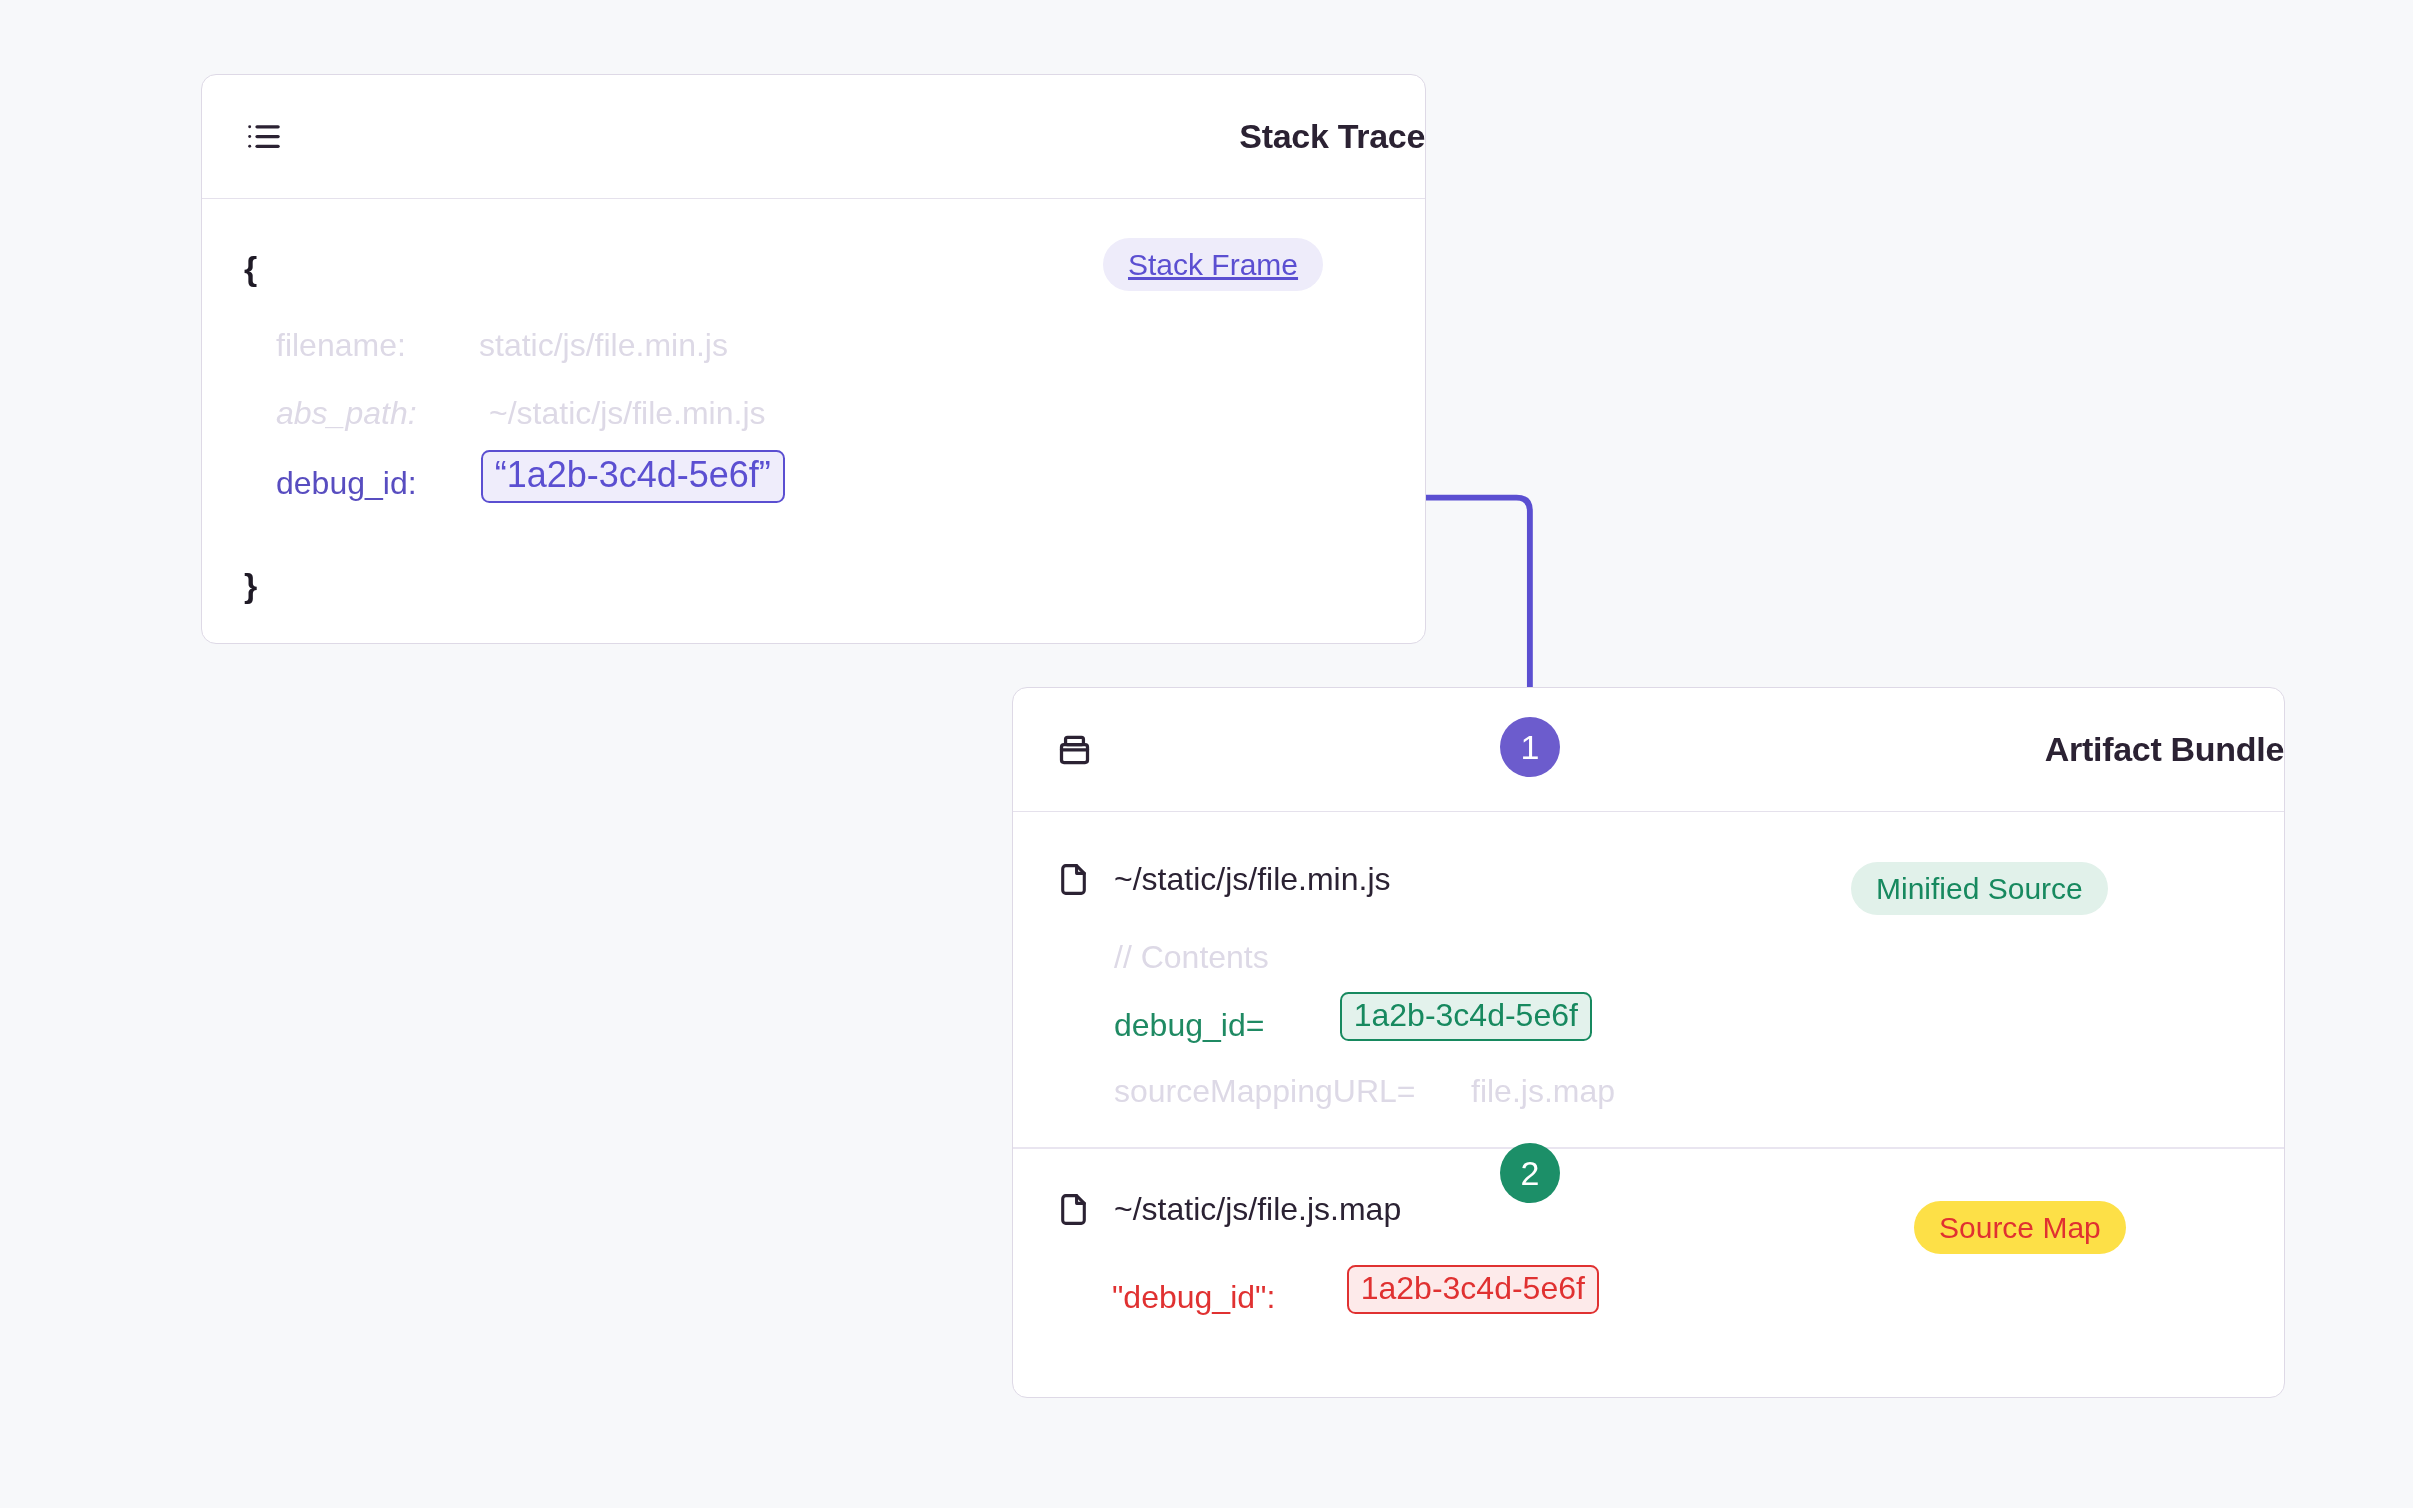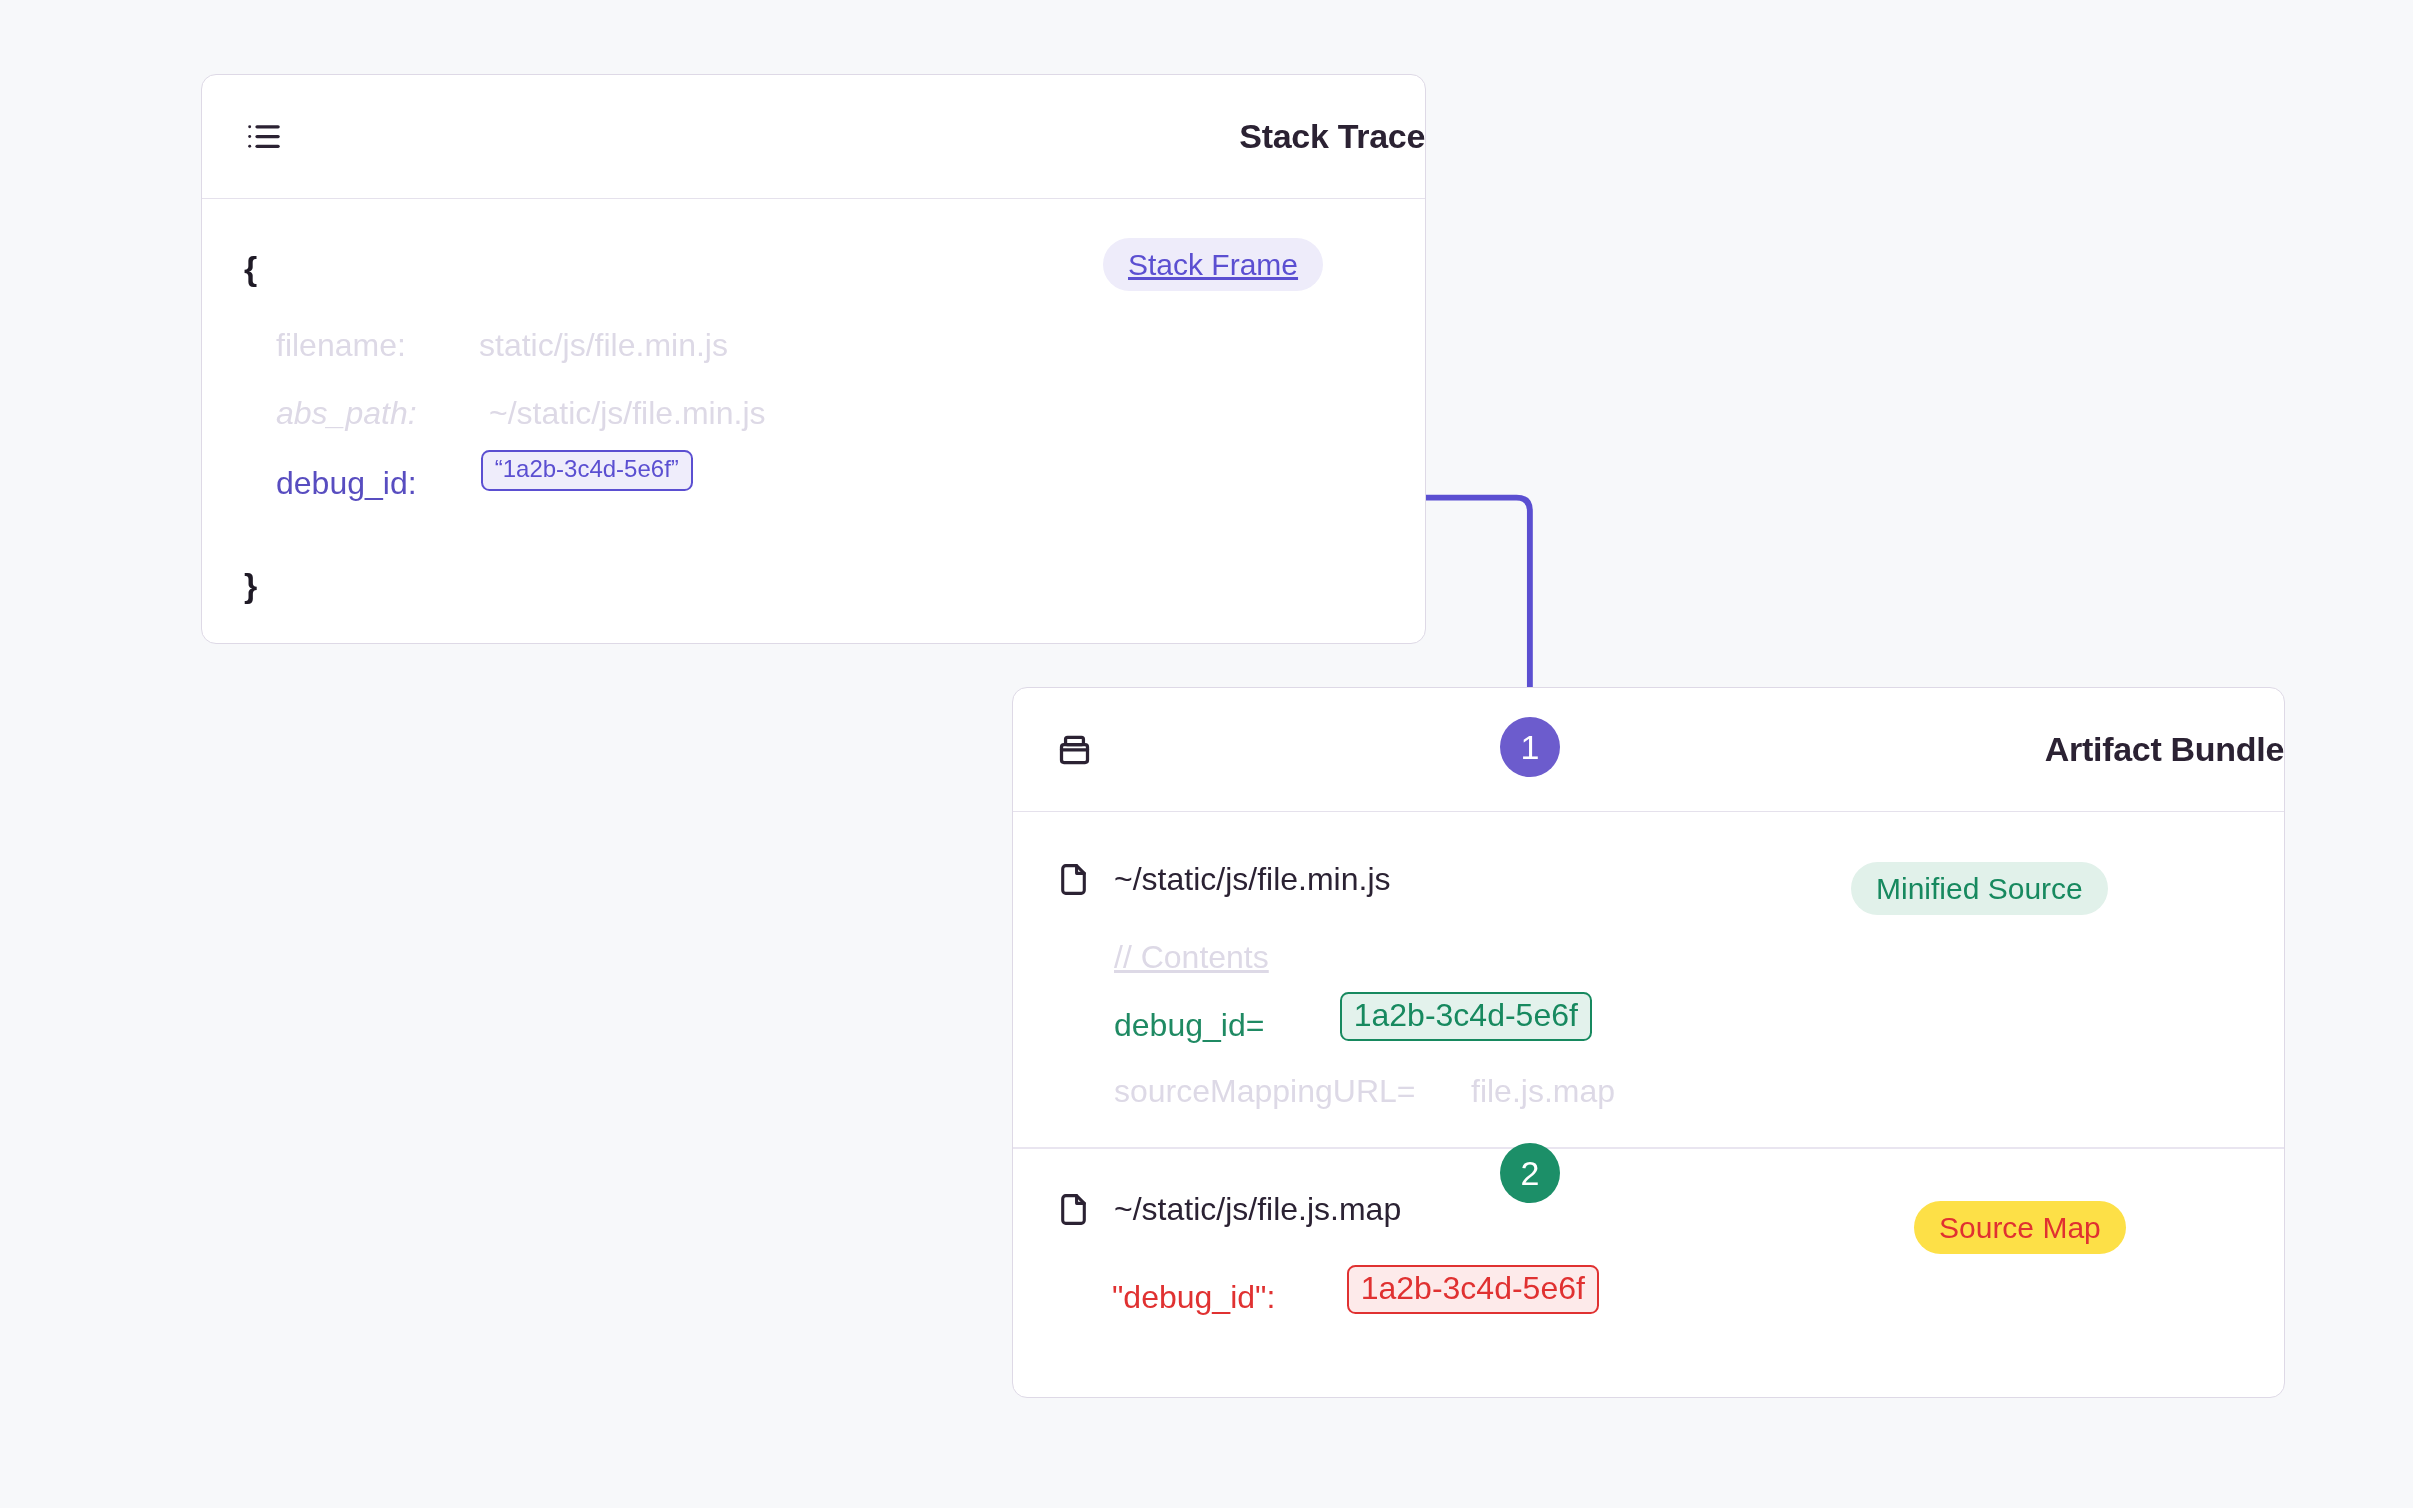--- a/index.html
+++ b/index.html
@@ -222,21 +222,21 @@
 
       <span class="pill pill-purple" style="left:901px; top:39px;text-decoration:underline;">Stack Frame</span>
 
       <span class="code-line muted" style="left:74px; top:130px;">filename:</span>
       <span class="code-line muted" style="left:277px; top:130px;">static/js/file.min.js</span>
 
       <span class="code-line muted" style="left:74px; top:198px;font-style:italic;">abs_path:</span>
       <span class="code-line muted" style="left:287px; top:198px;">~/static/js/file.min.js</span>
 
       <span class="code-line key-purple" style="left:74px; top:268px;">debug_id:</span>
-      <span class="code-line chip chip-purple" style="left:279px; top:251px; font-size:24px;">“1a2b-3c4d-5e6f”</span>
+      <span class="code-line chip chip-purple" style="left:279px; top:251px; font-size:36px;">“1a2b-3c4d-5e6f”</span>
 
       <span class="code-line brace" style="left:42px; top:369px;">}</span>
     </div>
   </div>
 
   <div class="card" id="artifact-bundle-card">
     <div class="card-header">
       <svg class="header-icon" viewBox="0 0 24 24" fill="none" stroke="#2b2233" stroke-width="2" stroke-linecap="round" stroke-linejoin="round">
         <rect x="4" y="9" width="16" height="11" rx="1.5"></rect>
         <rect x="6.5" y="4.5" width="11" height="4.5" rx="1.2"></rect>
@@ -250,21 +250,21 @@
       <div class="file-row" style="left:42px; top:49px;">
         <svg class="file-icon" viewBox="0 0 24 24" fill="none" stroke="#2b2233" stroke-width="2" stroke-linecap="round" stroke-linejoin="round">
           <path d="M14 3 H7 a2 2 0 0 0 -2 2 v14 a2 2 0 0 0 2 2 h10 a2 2 0 0 0 2 -2 V8 z"></path>
           <polyline points="14 3 14 8 19 8"></polyline>
         </svg>
         <span class="file-name">~/static/js/file.min.js</span>
       </div>
 
       <span class="pill pill-green" style="left:838px; top:50px;">Minified Source</span>
 
-      <span class="code-line muted" style="left:101px; top:129px;text-decoration:underline;">// Contents</span>
+      <span class="code-line muted" style="left:101px; top:129px;">// Contents</span>
 
       <span class="code-line key-green" style="left:101px; top:197px;">debug_id=</span>
       <span class="code-line chip chip-green" style="left:327px; top:180px; font-size:32px;">1a2b-3c4d-5e6f</span>
 
       <span class="code-line muted" style="left:101px; top:263px;">sourceMappingURL=</span>
       <span class="code-line muted" style="left:458px; top:263px;">file.js.map</span>
 
       <div class="row-divider" style="top:335px;"></div>
 
       <div class="file-row" style="left:42px; top:379px;">

